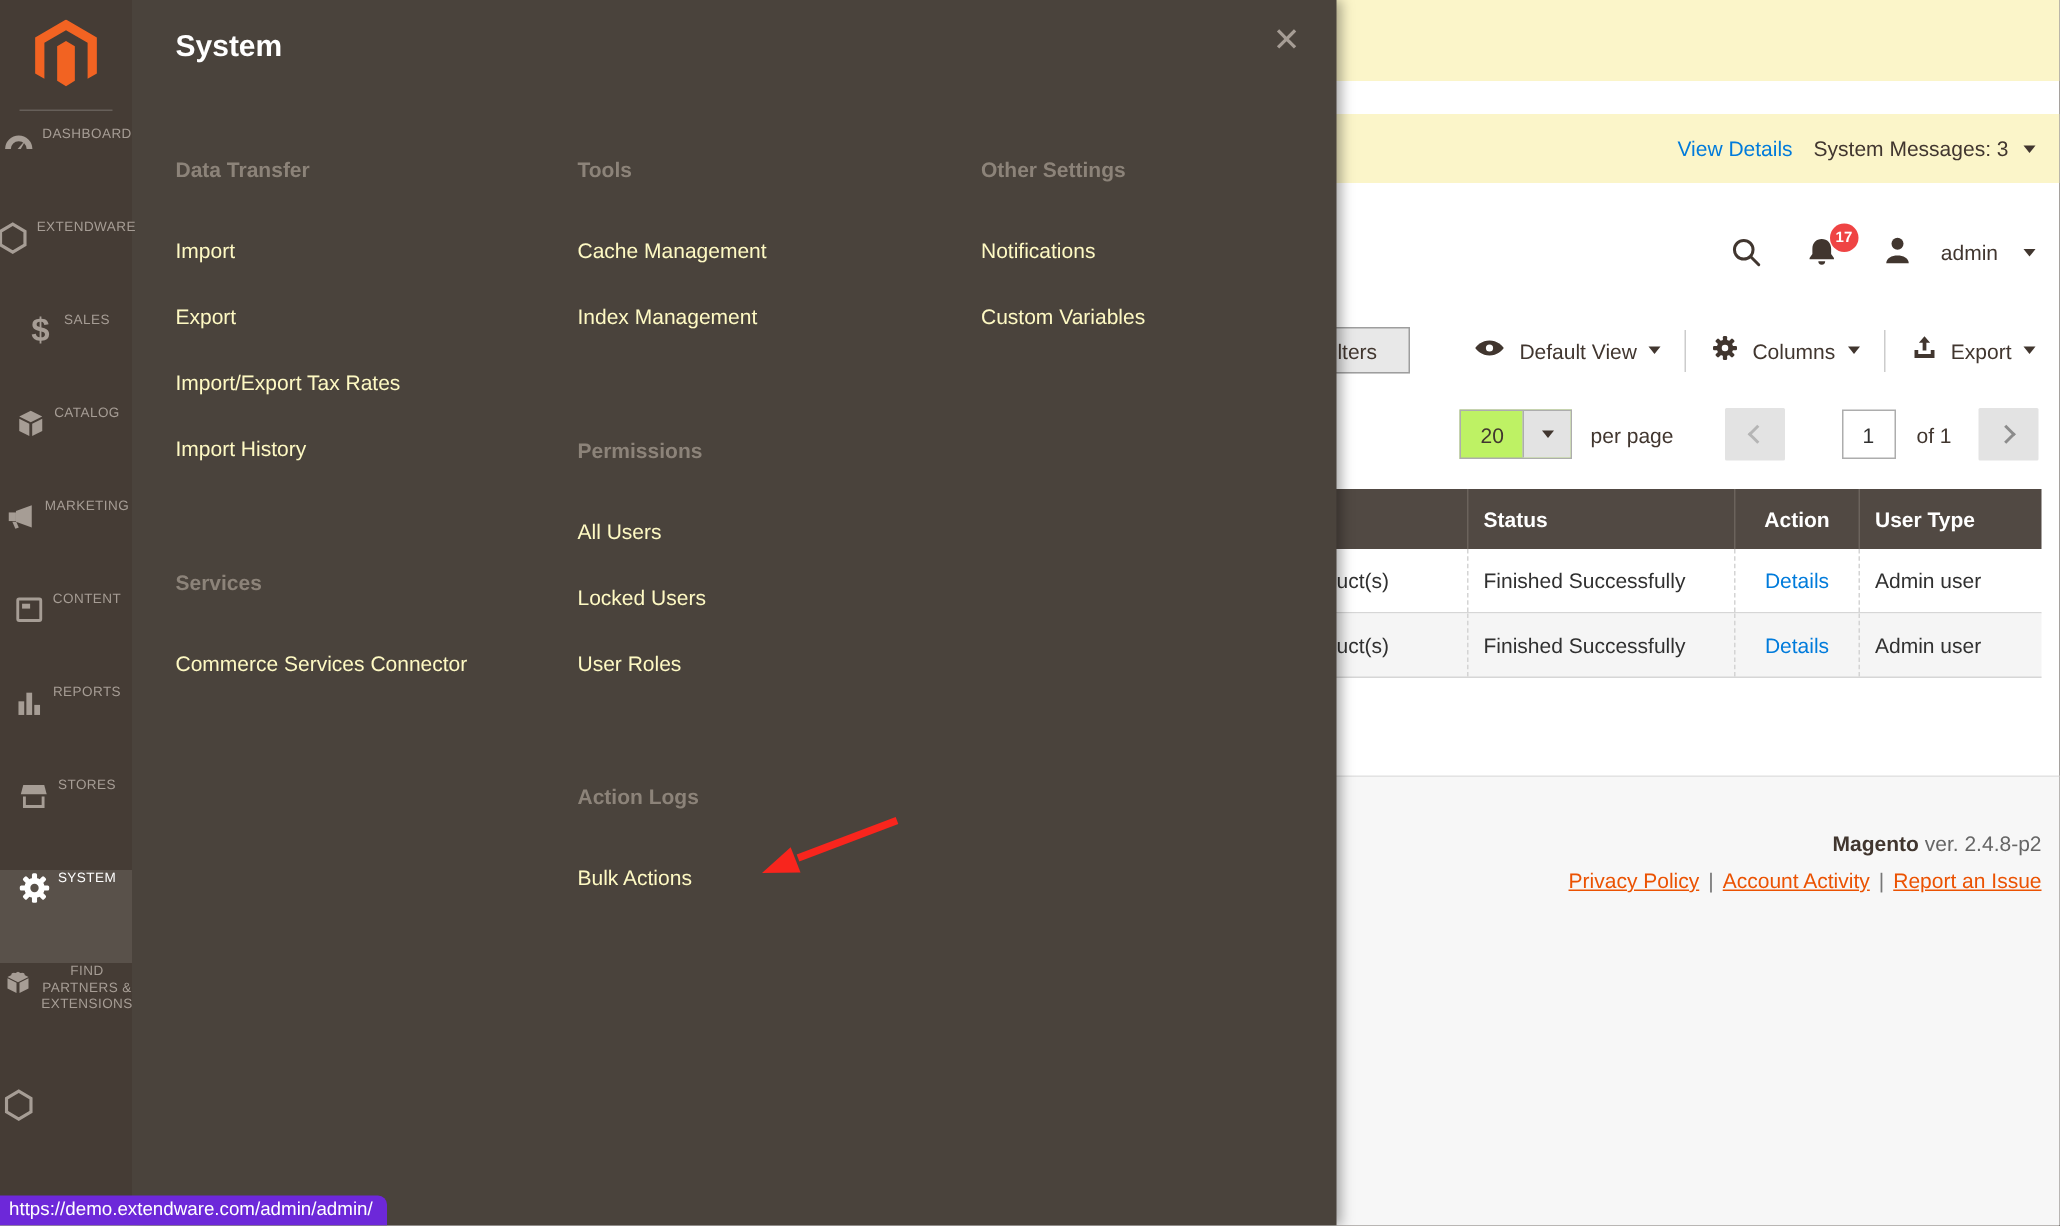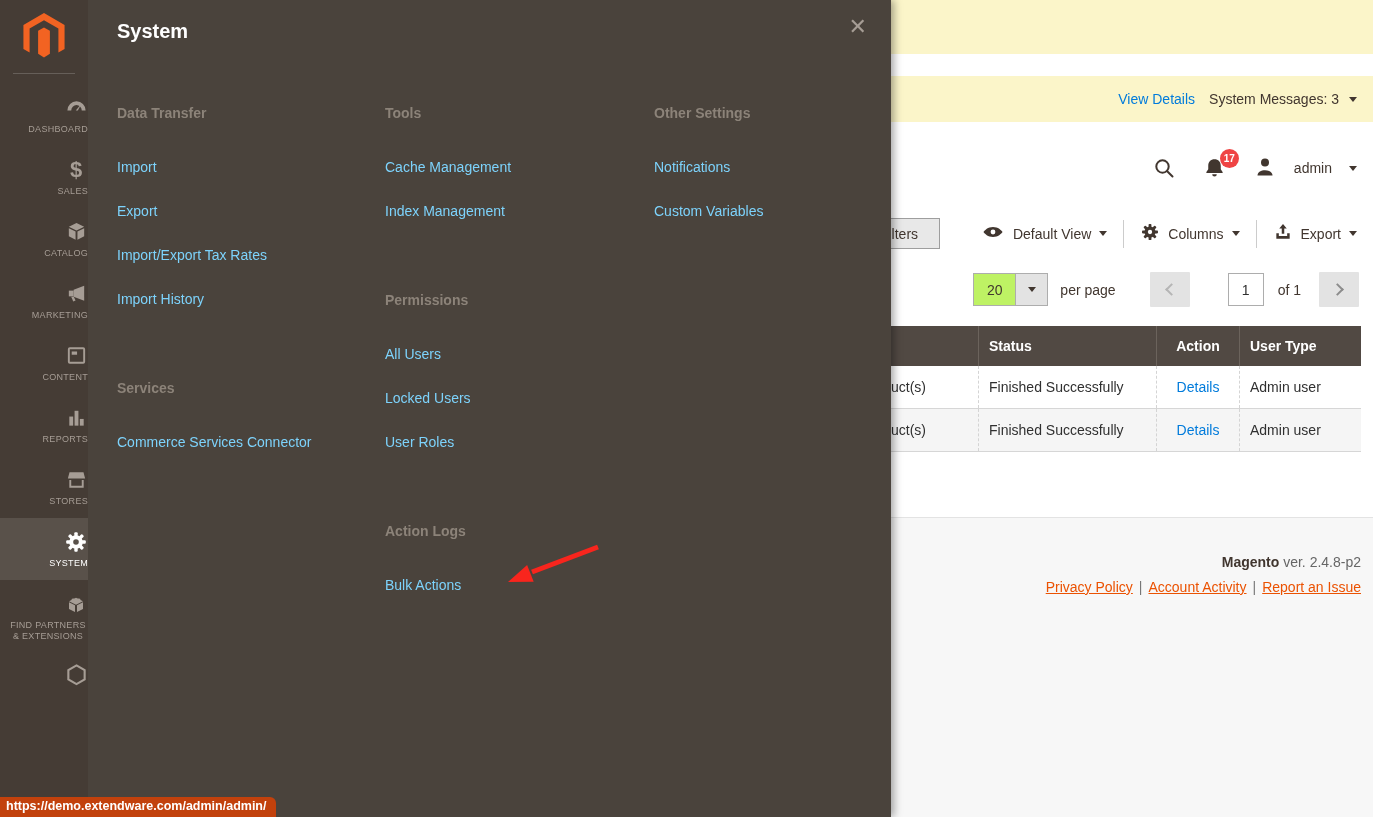--- a/index.html
+++ b/index.html
@@ -77,47 +77,47 @@
   .footer .brand { font-weight:bold; color:#41362f;margin-top:20px; }
   .footer .ver { color:#666; }
   .footer-links { margin-top:9px; }
   .footer-links a { color:#eb5202; text-decoration:underline; cursor:pointer; }
   .footer-links .sep { color:#777; margin:0 6px; }
 
   
   .sidebar { position:absolute; left:0; top:0; width:88px; height:817px; background:#453c35; z-index:10; }
   .logo-block { height:84px; position:relative; display:flex; justify-content:center; padding-top:13px; cursor:pointer; }
   .logo-block:after { content:""; position:absolute; left:13px; right:13px; bottom:10px; height:1px; background:rgba(255,255,255,0.18); }
-  .sb-item { height:62px; display:flex; flex-direction:column; align-items:flex-end; justify-content:center; gap:4px; cursor:pointer; }
+  .sb-item { height:62px; display:flex; flex-direction:row; align-items:flex-start; justify-content:center; gap:4px; cursor:pointer; }
   .sb-label { font-size:9px; color:#a69d95; letter-spacing:0.3px; text-align:center; line-height:11px; max-width:80px; }
   .sb-item.active { background:#59514a; }
   .sb-item.active .sb-label { color:#fff; }
   .sb-item.tall { height:74px; }
   .sb-item.stub { height:50px; justify-content:flex-start; padding-top:8px; }
   .sb-ic { width:24px; height:24px; display:flex; align-items:center; justify-content:center; }
 
   .panel { position:absolute; left:88px; top:0; width:803px; height:817px; background:#4a433c; z-index:9; box-shadow:3px 0 8px rgba(0,0,0,0.35); }
   .panel-title { position:absolute; left:29px; top:20px; font-size:20px; font-weight:600; color:#fff; }
   .panel-close { position:absolute; right:24px; top:16px; background:none; border:none; color:#a69d95; font-size:22px; line-height:1; cursor:pointer; font-family:inherit; }
   .mcol { position:absolute; top:105px; }
   .mcol.c1 { left:29px;  width:260px; }
   .mcol.c2 { left:297px; width:260px; }
   .mcol.c3 { left:566px; width:225px; }
   .msec { margin-bottom:72px; }
   .msec-title { font-size:14px; font-weight:bold; color:#8c8379; line-height:17px; margin-bottom:37px; }
-  .mitem { font-size:14px; color:#7dd3fc; line-height:17px; cursor:pointer; }
+  .mitem { font-size:14px; color:#fef9c3; line-height:17px; cursor:pointer; }
   .mitem + .mitem { margin-top:27px; }
 
   
   .arrow-svg { position:absolute; left:498px; top:538px; z-index:20; }
 
   
   .statusbar {
     position:absolute; left:0; bottom:0; z-index:30; height:20px;
-    background:#c2410c; color:#fff; font-size:12.5px; font-weight:700;
+    background:#6d28d9; color:#fff; font-size:12.5px; font-weight:400;
     padding:2px 10px 3px 6px; border-top-right-radius:6px; white-space:nowrap;
   }
 </style>
 </head>
 <body>
 
 <div class="banner-top"></div>
 
 <div class="msgbar">
   <a>View Details</a>
@@ -259,20 +259,28 @@
     <span class="sb-ic">
         <svg width="23" height="23" viewBox="0 0 24 24" fill="#a69d95">
           <path d="M2.5 15 A9.5 9.5 0 0 1 21.5 15 L17.5 15 A5.5 5.5 0 0 0 6.5 15 Z"></path>
           <polygon points="11.2,15 17.2,8.2 13.4,15"></polygon>
         </svg>
       </span>
     <span class="sb-label">DASHBOARD</span>
   </div>
   <div class="sb-item">
     <span class="sb-ic">
+        <svg width="23" height="23" viewBox="0 0 24 24">
+          <polygon points="12,2.5 20.5,7.5 20.5,17 12,22 3.5,17 3.5,7.5" fill="none" stroke="#a69d95" stroke-width="2.2"></polygon>
+        </svg>
+      </span>
+    <span class="sb-label">EXTENDWARE</span>
+  </div>
+  <div class="sb-item">
+    <span class="sb-ic">
         <svg width="24" height="26" viewBox="0 0 24 26">
           <text x="12" y="20" text-anchor="middle" font-size="22" font-weight="bold" fill="#a69d95" font-family="Liberation Sans, sans-serif">$</text>
         </svg>
       </span>
     <span class="sb-label">SALES</span>
   </div>
   <div class="sb-item">
     <span class="sb-ic">
         <svg width="23" height="23" viewBox="0 0 24 24" fill="#a69d95">
           <polygon points="12,3 20,7 12,11 4,7"></polygon>

